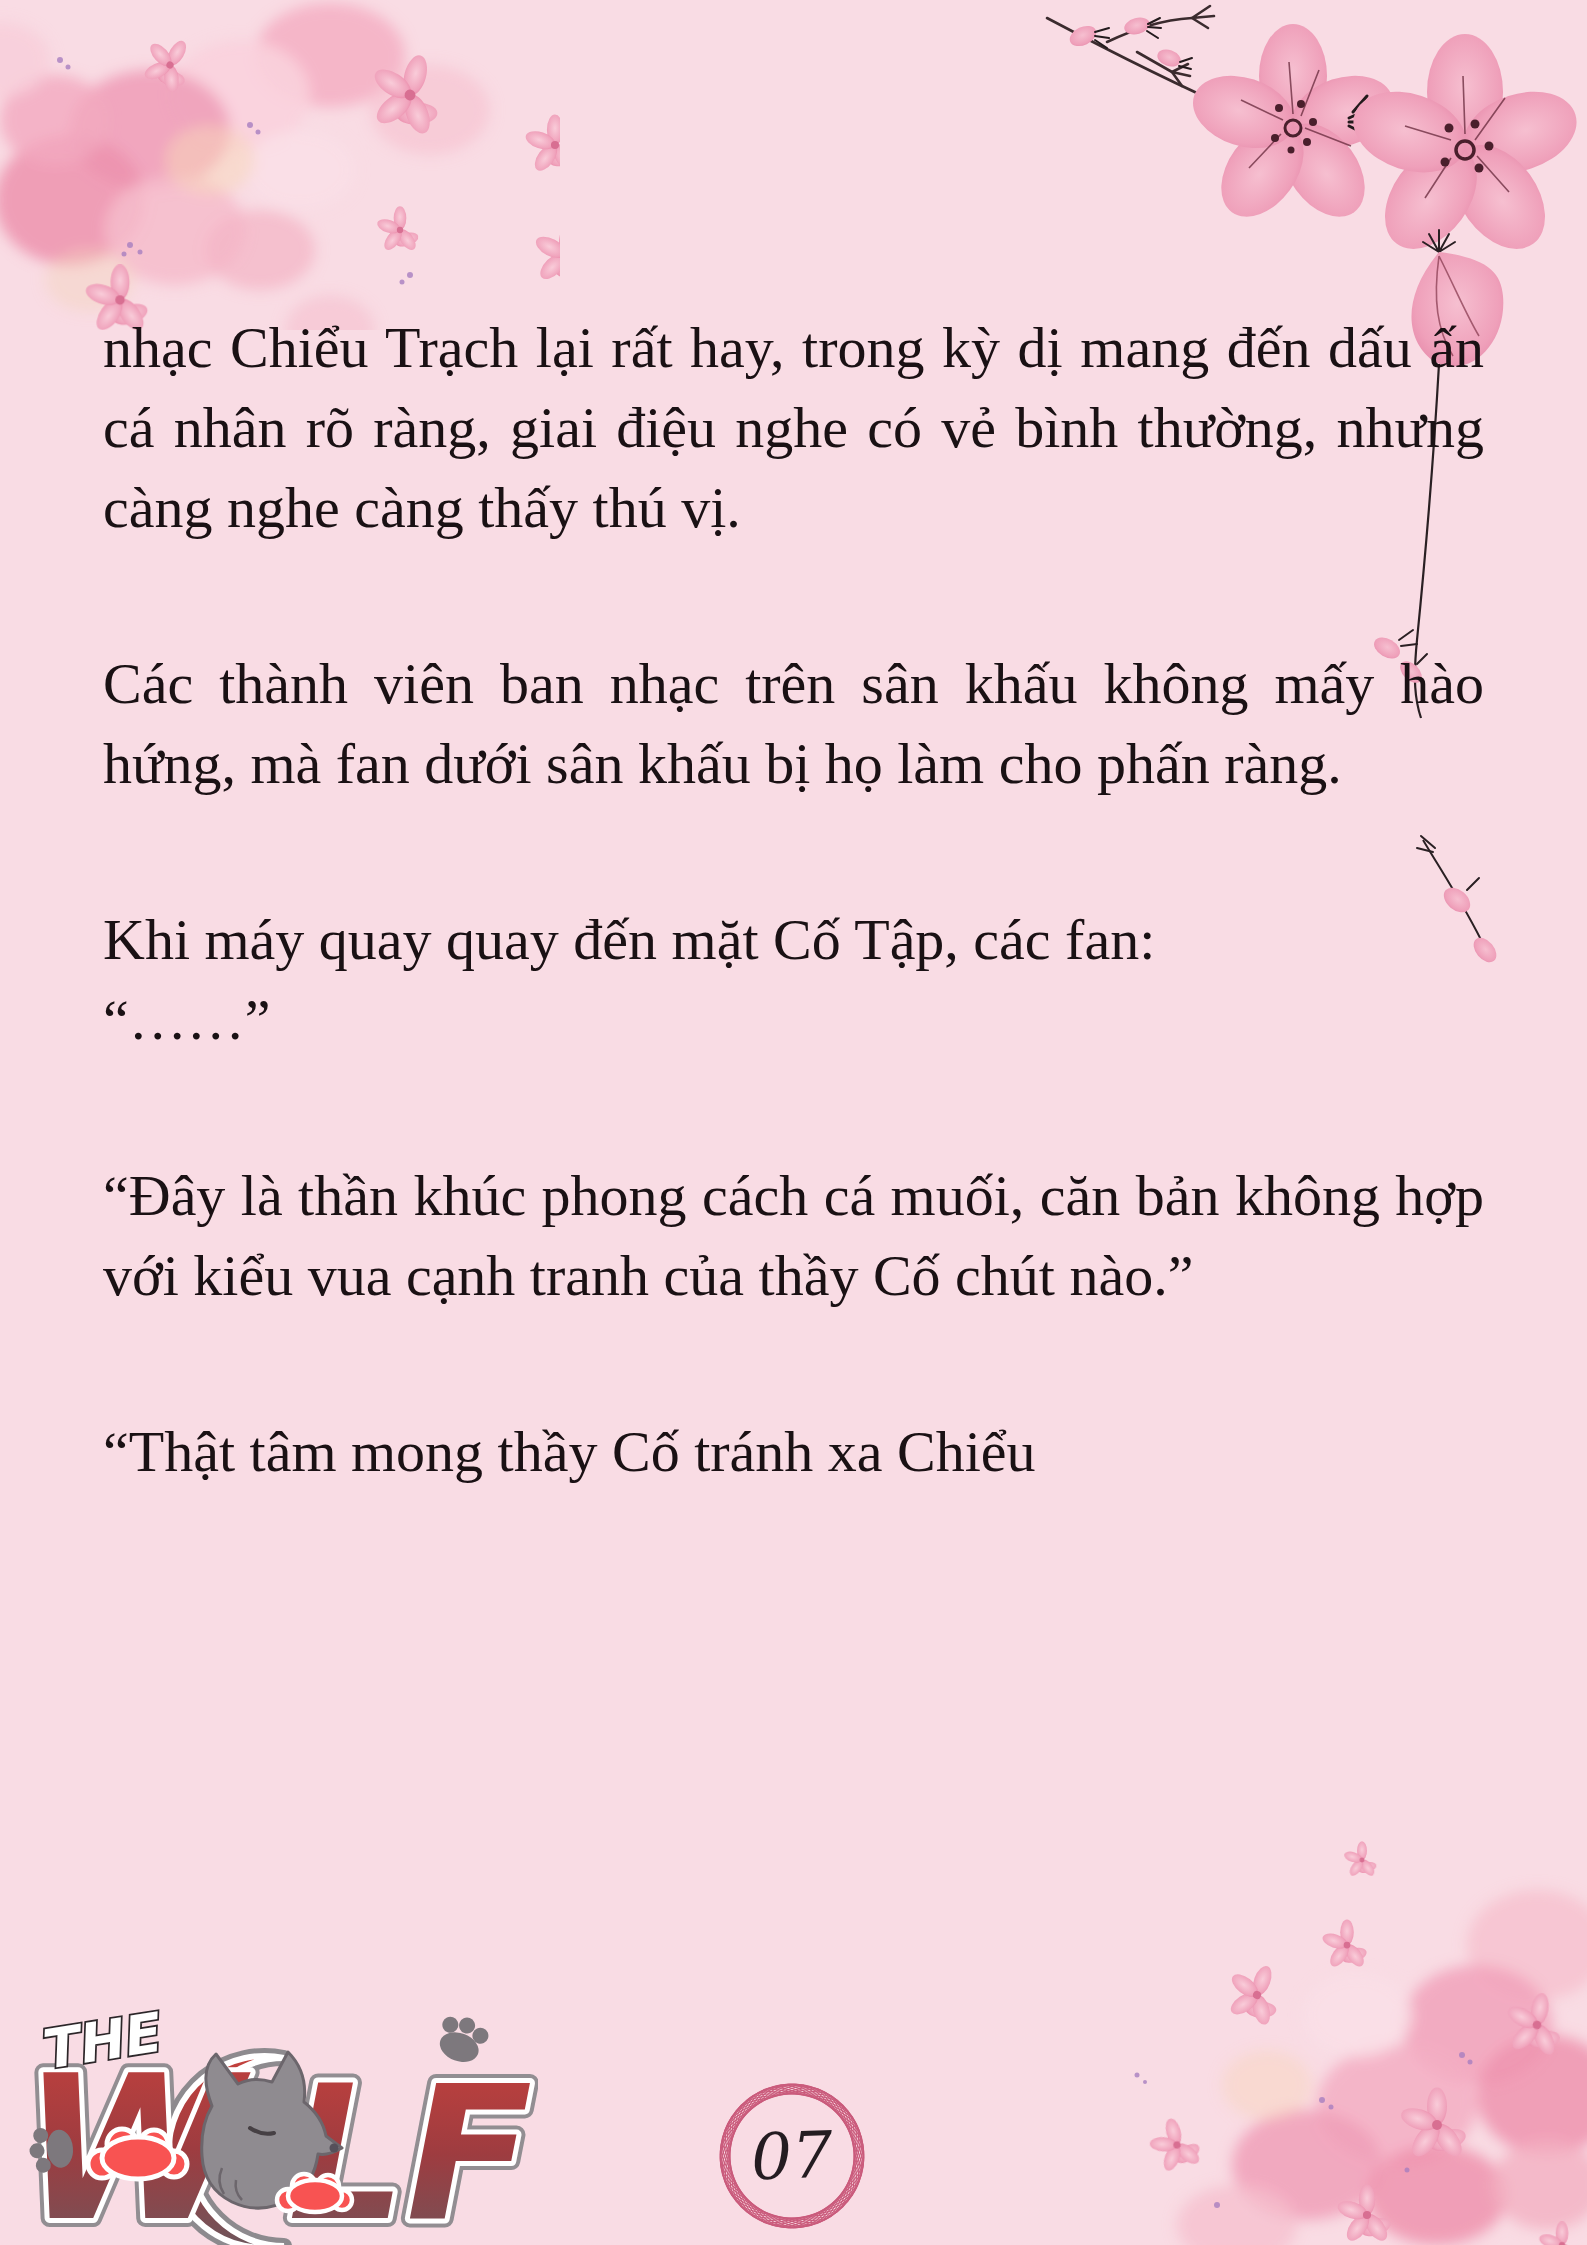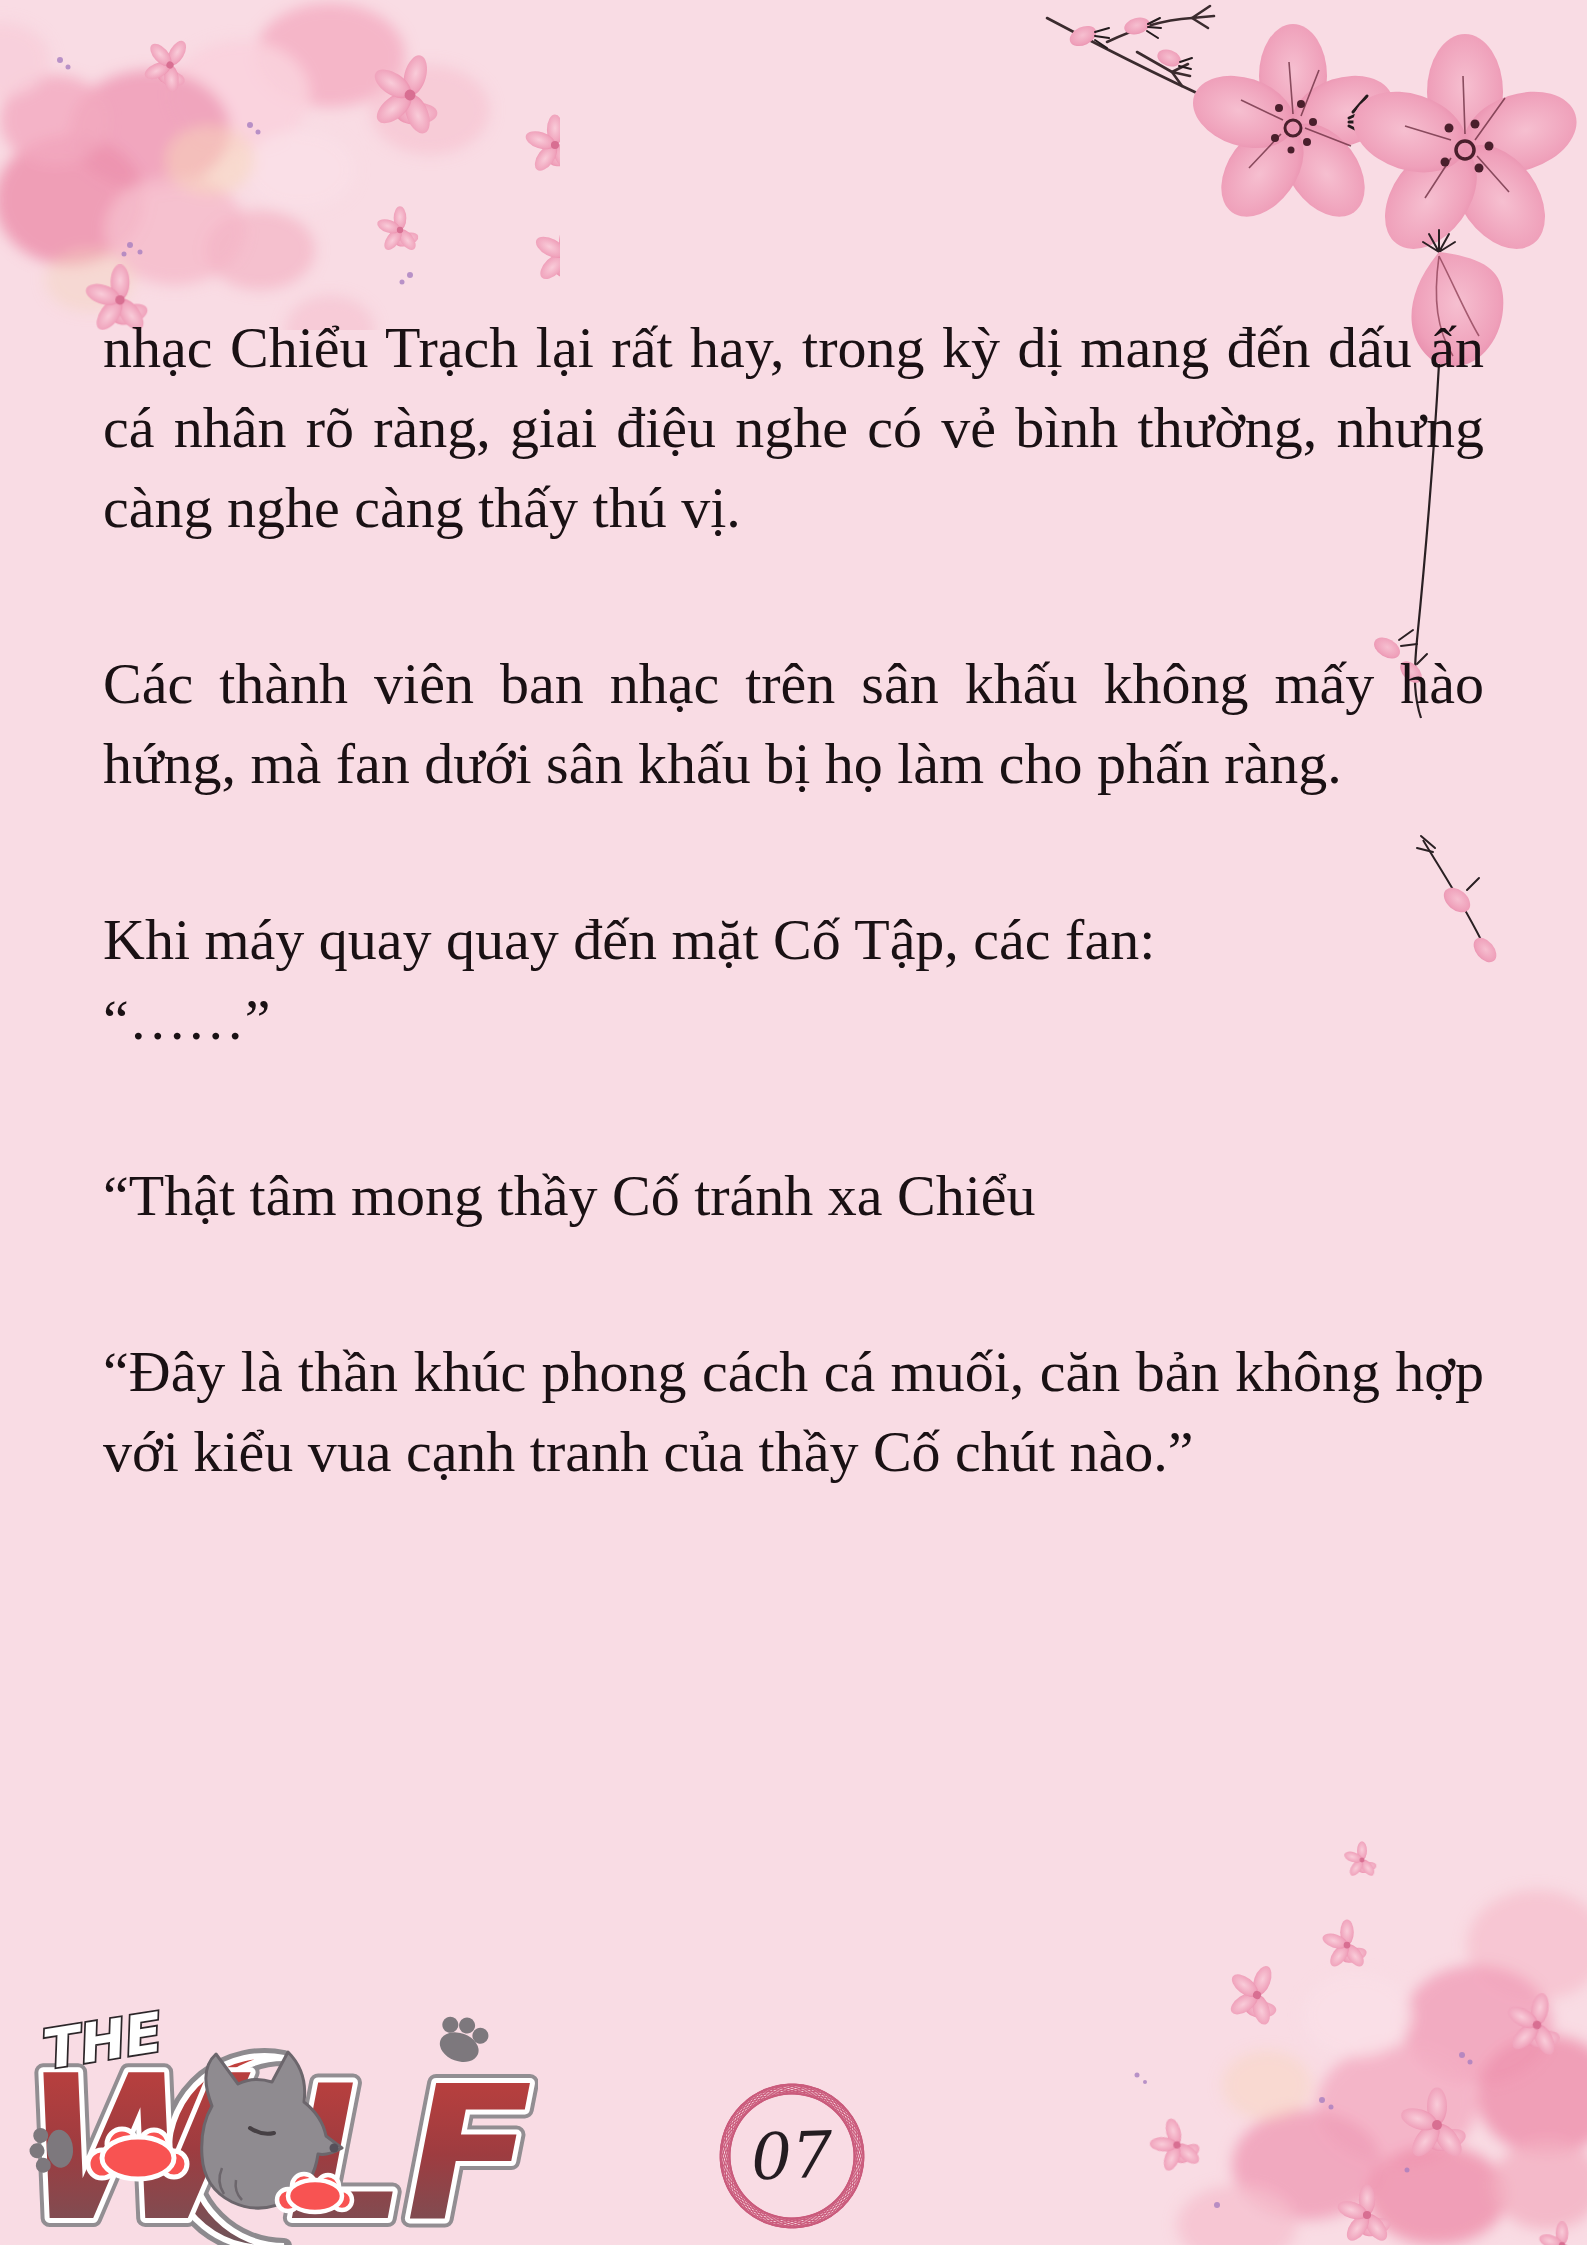--- a/index.html
+++ b/index.html
@@ -228,22 +228,22 @@
     <circle cx="30" cy="250" r="2.5"></circle>
       <circle cx="38" cy="257" r="2"></circle>
   </g>
 </svg>
 
 <main class="page-text">
   <p>nhạc Chiểu Trạch lại rất hay, trong kỳ dị mang đến dấu ấn cá nhân rõ ràng, giai điệu nghe có vẻ bình thường, nhưng càng nghe càng thấy thú vị.</p>
   <p>Các thành viên ban nhạc trên sân khấu không mấy hào hứng, mà fan dưới sân khấu bị họ làm cho phấn ràng.</p>
   <p>Khi máy quay quay đến mặt Cố Tập, các fan:
 “……”</p>
+  <p>“Đây là thần khúc phong cách cá muối, căn bản không hợp với kiểu vua cạnh tranh của thầy Cố chút nào.”</p>
   <p>“Thật tâm mong thầy Cố tránh xa Chiểu</p>
-  <p>“Đây là thần khúc phong cách cá muối, căn bản không hợp với kiểu vua cạnh tranh của thầy Cố chút nào.”</p>
 </main>
 
 <svg class="logo" viewBox="0 0 522 262">
   <defs>
     <linearGradient id="lg-red" x1="0" y1="0" x2="0" y2="1">
       <stop offset="0%" stop-color="#c4413d"></stop>
       <stop offset="50%" stop-color="#9e3c40"></stop>
       <stop offset="100%" stop-color="#6d565c"></stop>
     </linearGradient>
   </defs>

